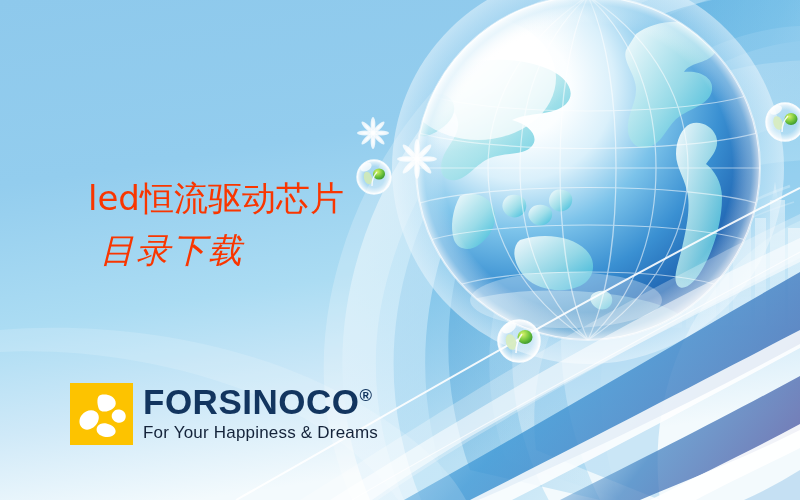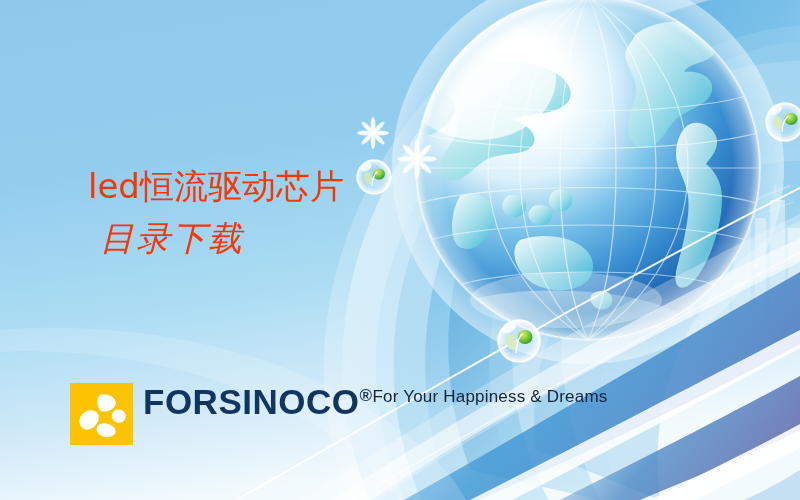--- a/index.html
+++ b/index.html
@@ -20,21 +20,21 @@
     inset: 0;
     width: 800px;
     height: 500px;
   }
   #bg-svg, #fx-svg { display: block; }
 
   
   .headline {
     position: absolute;
     left: 88px;
-    top: 166px;
+    top: 178px;
     z-index: 40;
     color: #f93600;
     font-family: "DejaVu Sans", "Liberation Sans", sans-serif;
     line-height: 1.18;
     white-space: nowrap;
   }
   .headline .line1 {
     display: block;
     font-size: 34px;
     letter-spacing: 0px;
@@ -61,21 +61,21 @@
     width: 63px;
     height: 62px;
     background: #fdc300;
     flex: 0 0 auto;
   }
   .logo-mark svg { display: block; }
   .logo-text {
     margin-left: 10px;
     margin-top: 1px;
     display: flex;
-    flex-direction: row;
+    flex-direction: column;
   }
   .logo-word {
     font-family: "Liberation Sans", sans-serif;
     font-weight: bold;
     font-size: 35px;
     line-height: 36px;
     letter-spacing: 0.5px;
     color: #12355f;
     white-space: nowrap;
   }

